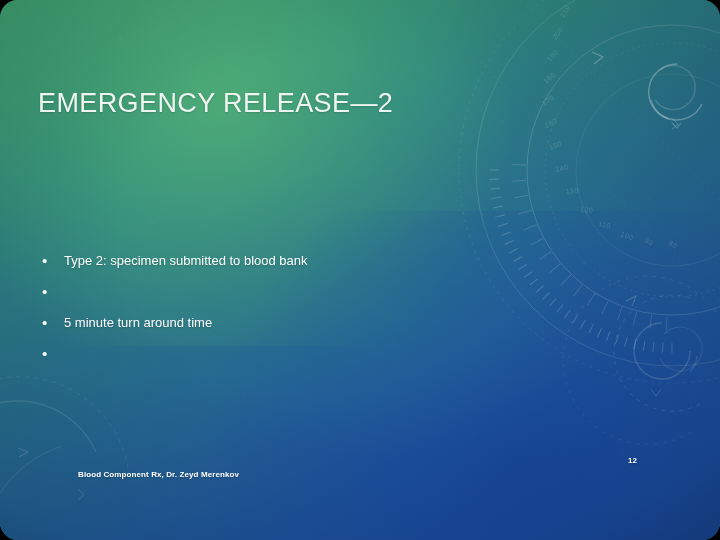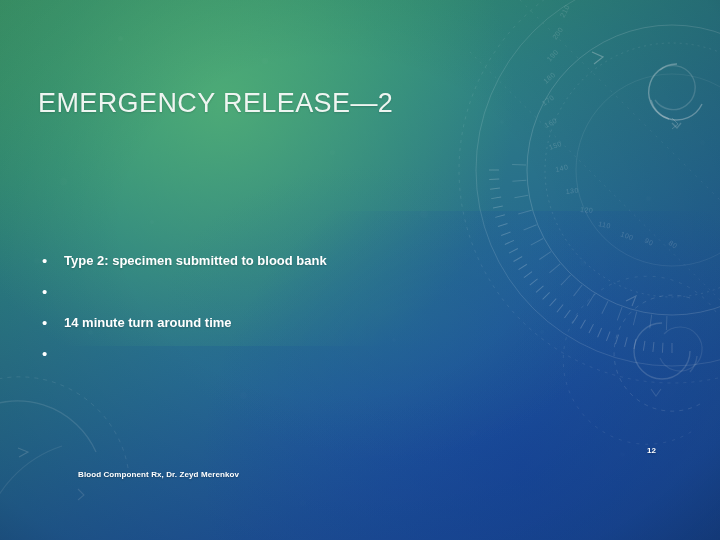--- a/index.html
+++ b/index.html
@@ -7,20 +7,21 @@
     padding: 0;
     background: #000;
   }
   #slide {
     position: relative;
     width: 720px;
     height: 540px;
     overflow: hidden;
     font-family: "Liberation Sans", sans-serif;
     background: #2a7a80;
+    border-radius: 18px;
   }
 
   
   .bg-base {
     position: absolute;
     inset: 0;
     background:
       linear-gradient(158deg,
         #3f9f6a 0%,
         #39986e 11%,
@@ -121,46 +122,45 @@
     line-height: 18px;
     text-align: left;
     padding-left: 4px;
     box-sizing: border-box;
   }
   .bullet-text {
     flex: 1 1 auto;
     padding-left: 10px;
     font-size: 13px;
     line-height: 18px;
-    font-weight: bold;
+    font-weight: normal;
     color: #ffffff;
     white-space: nowrap;
     text-shadow: 0 1px 2px rgba(0,0,0,0.20);
   }
   .footer-left {
     position: absolute;
     left: 38px;
     top: 470px;
     font-size: 8px;
     font-weight: bold;
     color: #ffffff;
     letter-spacing: 0.1px;
     white-space: nowrap;
     text-shadow: 0 1px 2px rgba(0,0,0,0.25);
     padding-left: 40px;
   }
   .footer-page {
     position: absolute;
     left: 628px;
-    top: 446px;
+    top: 456px;
     font-size: 8px;
     font-weight: bold;
     color: #ffffff;
     text-shadow: 0 1px 2px rgba(0,0,0,0.25);
-    margin-left: 19px;
   }
 </style>
 </head>
 <body>
 
 <div id="slide">
 
   <div class="bg-base"></div>
   <div class="bg-green-glow"></div>
   <div class="bg-blue-glow"></div>
@@ -330,21 +330,21 @@
       <span class="bullet-dot">•</span>
       <span class="bullet-text">Type 2:  specimen submitted to blood bank</span>
     </div>
 
     <div class="bullet-row">
       <span class="bullet-dot">•</span>
     </div>
 
     <div class="bullet-row">
       <span class="bullet-dot">•</span>
-      <span class="bullet-text">14 minute turn around time</span>
+      <span class="bullet-text">5 minute turn around time</span>
     </div>
 
     <div class="bullet-row">
       <span class="bullet-dot">•</span>
     </div>
 
   </div>
 
   <div class="footer-left">Blood Component Rx, Dr. Zeyd Merenkov</div>
 

